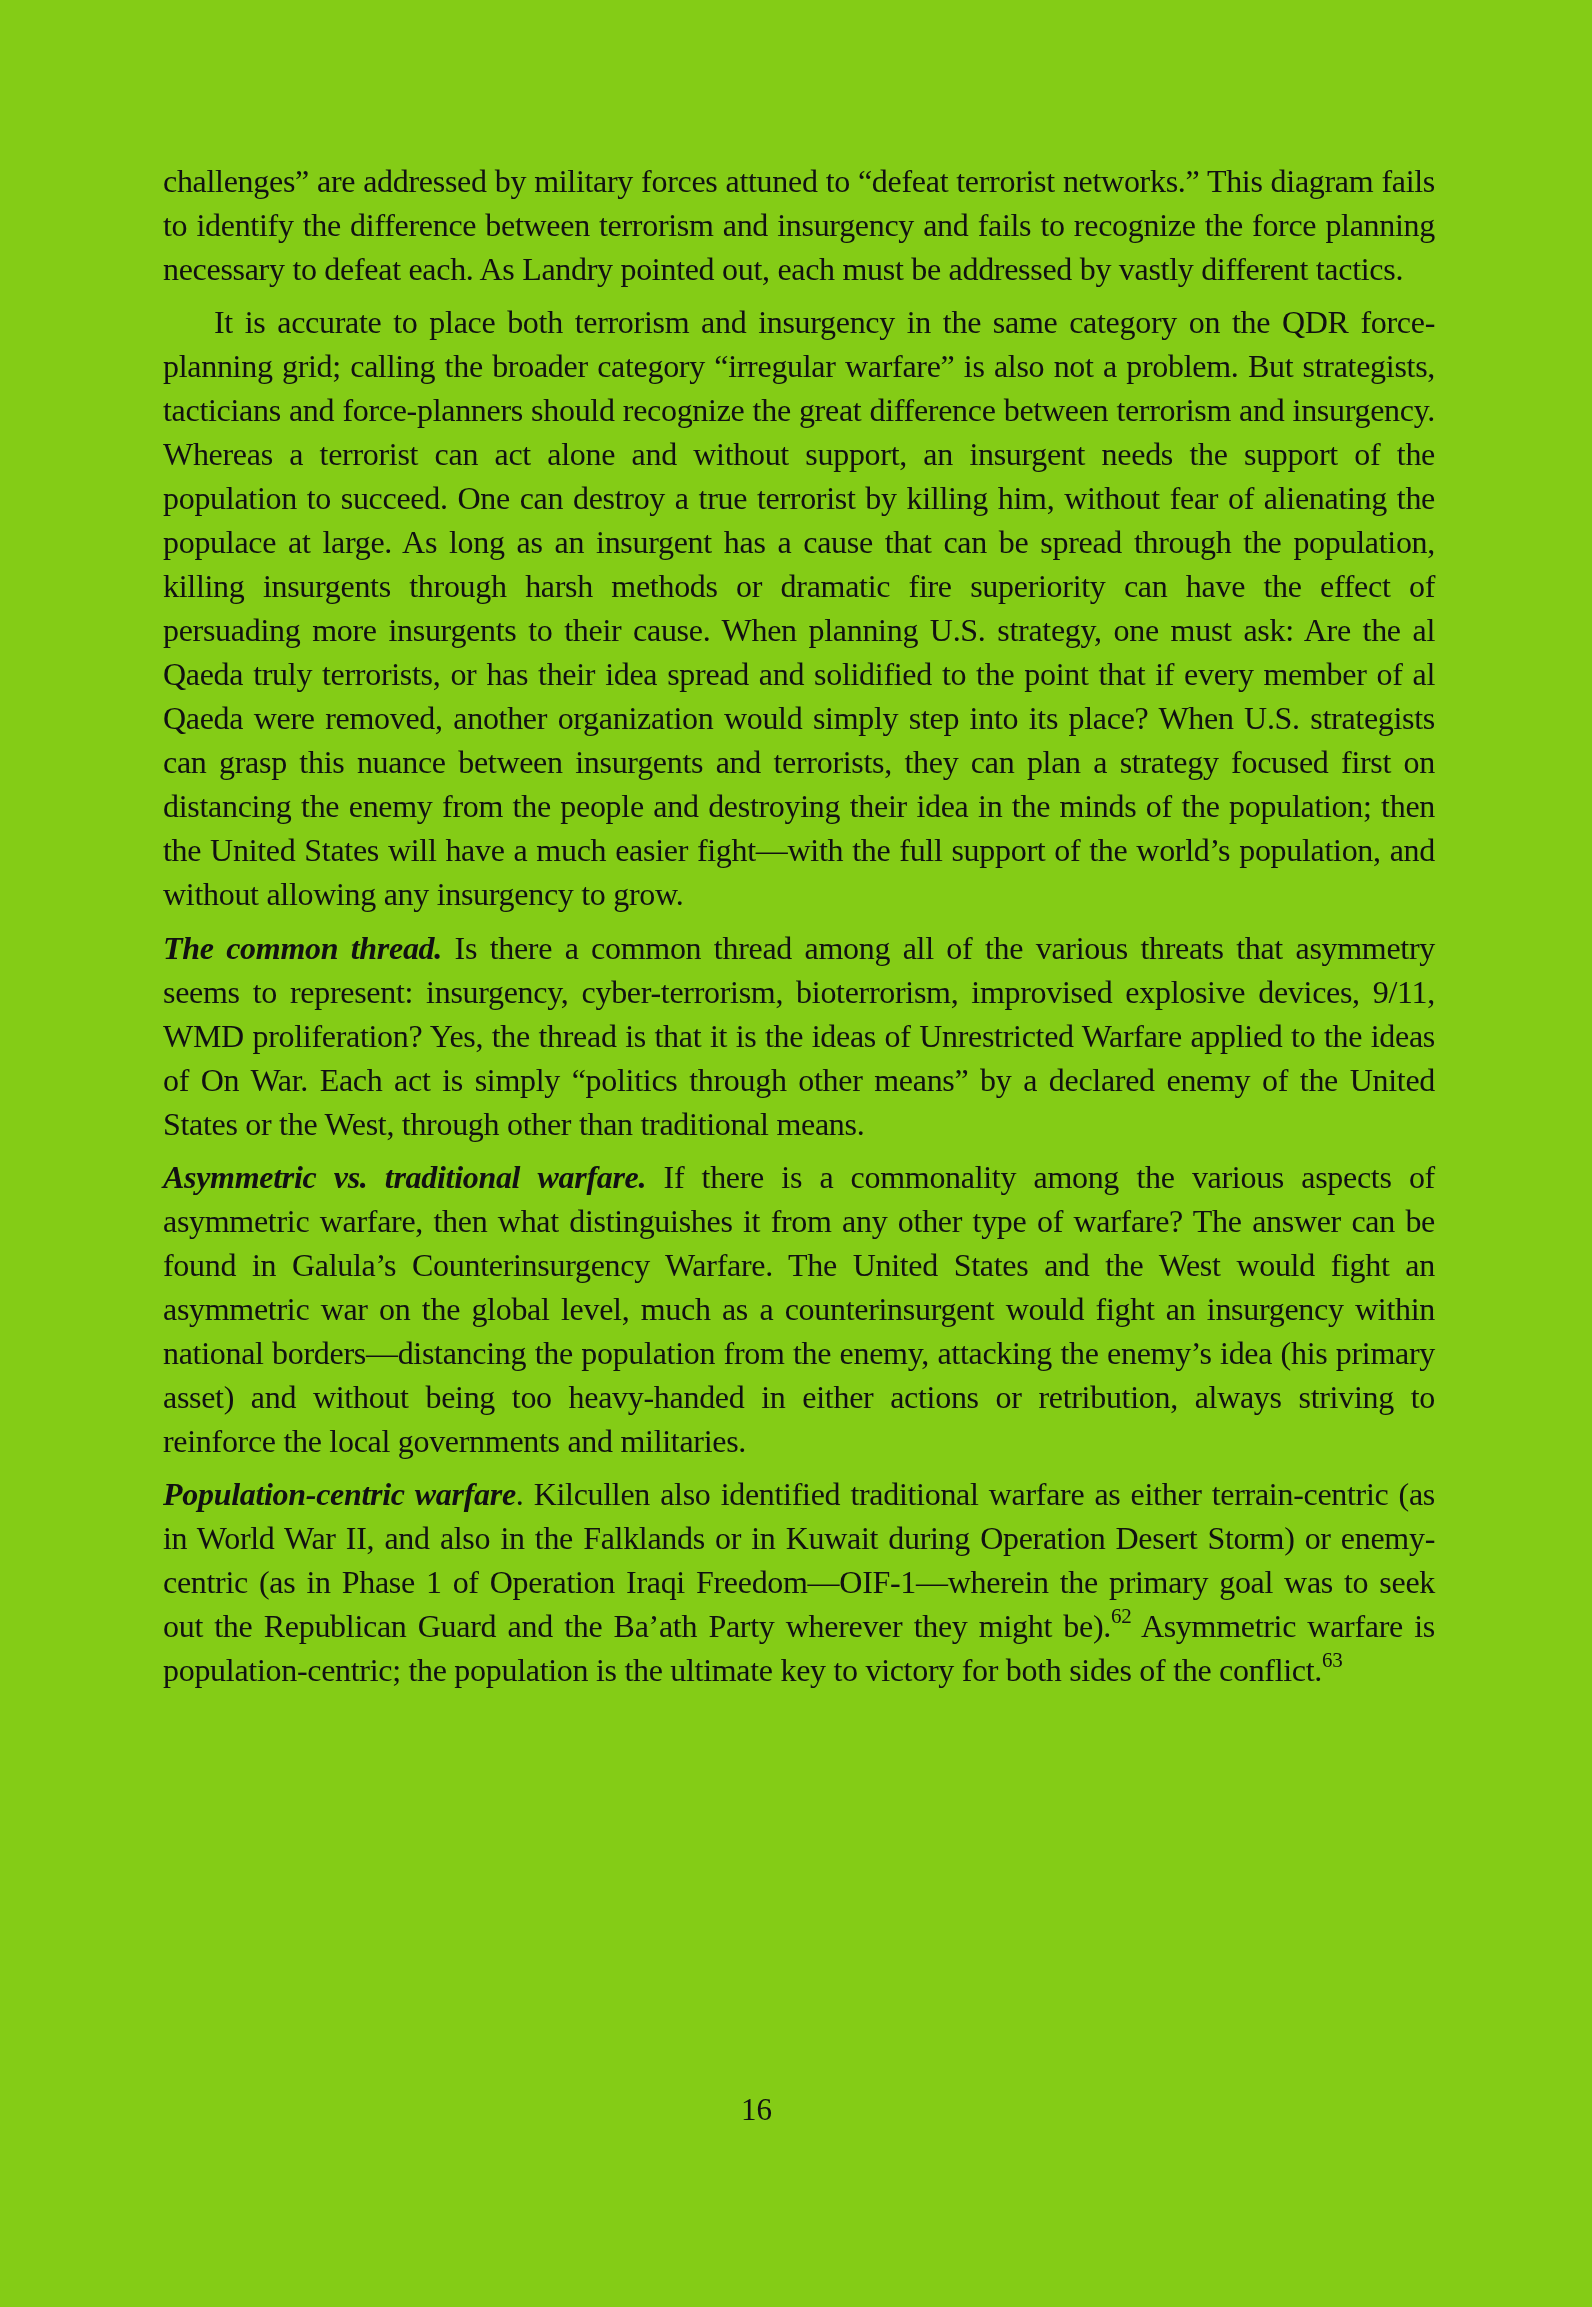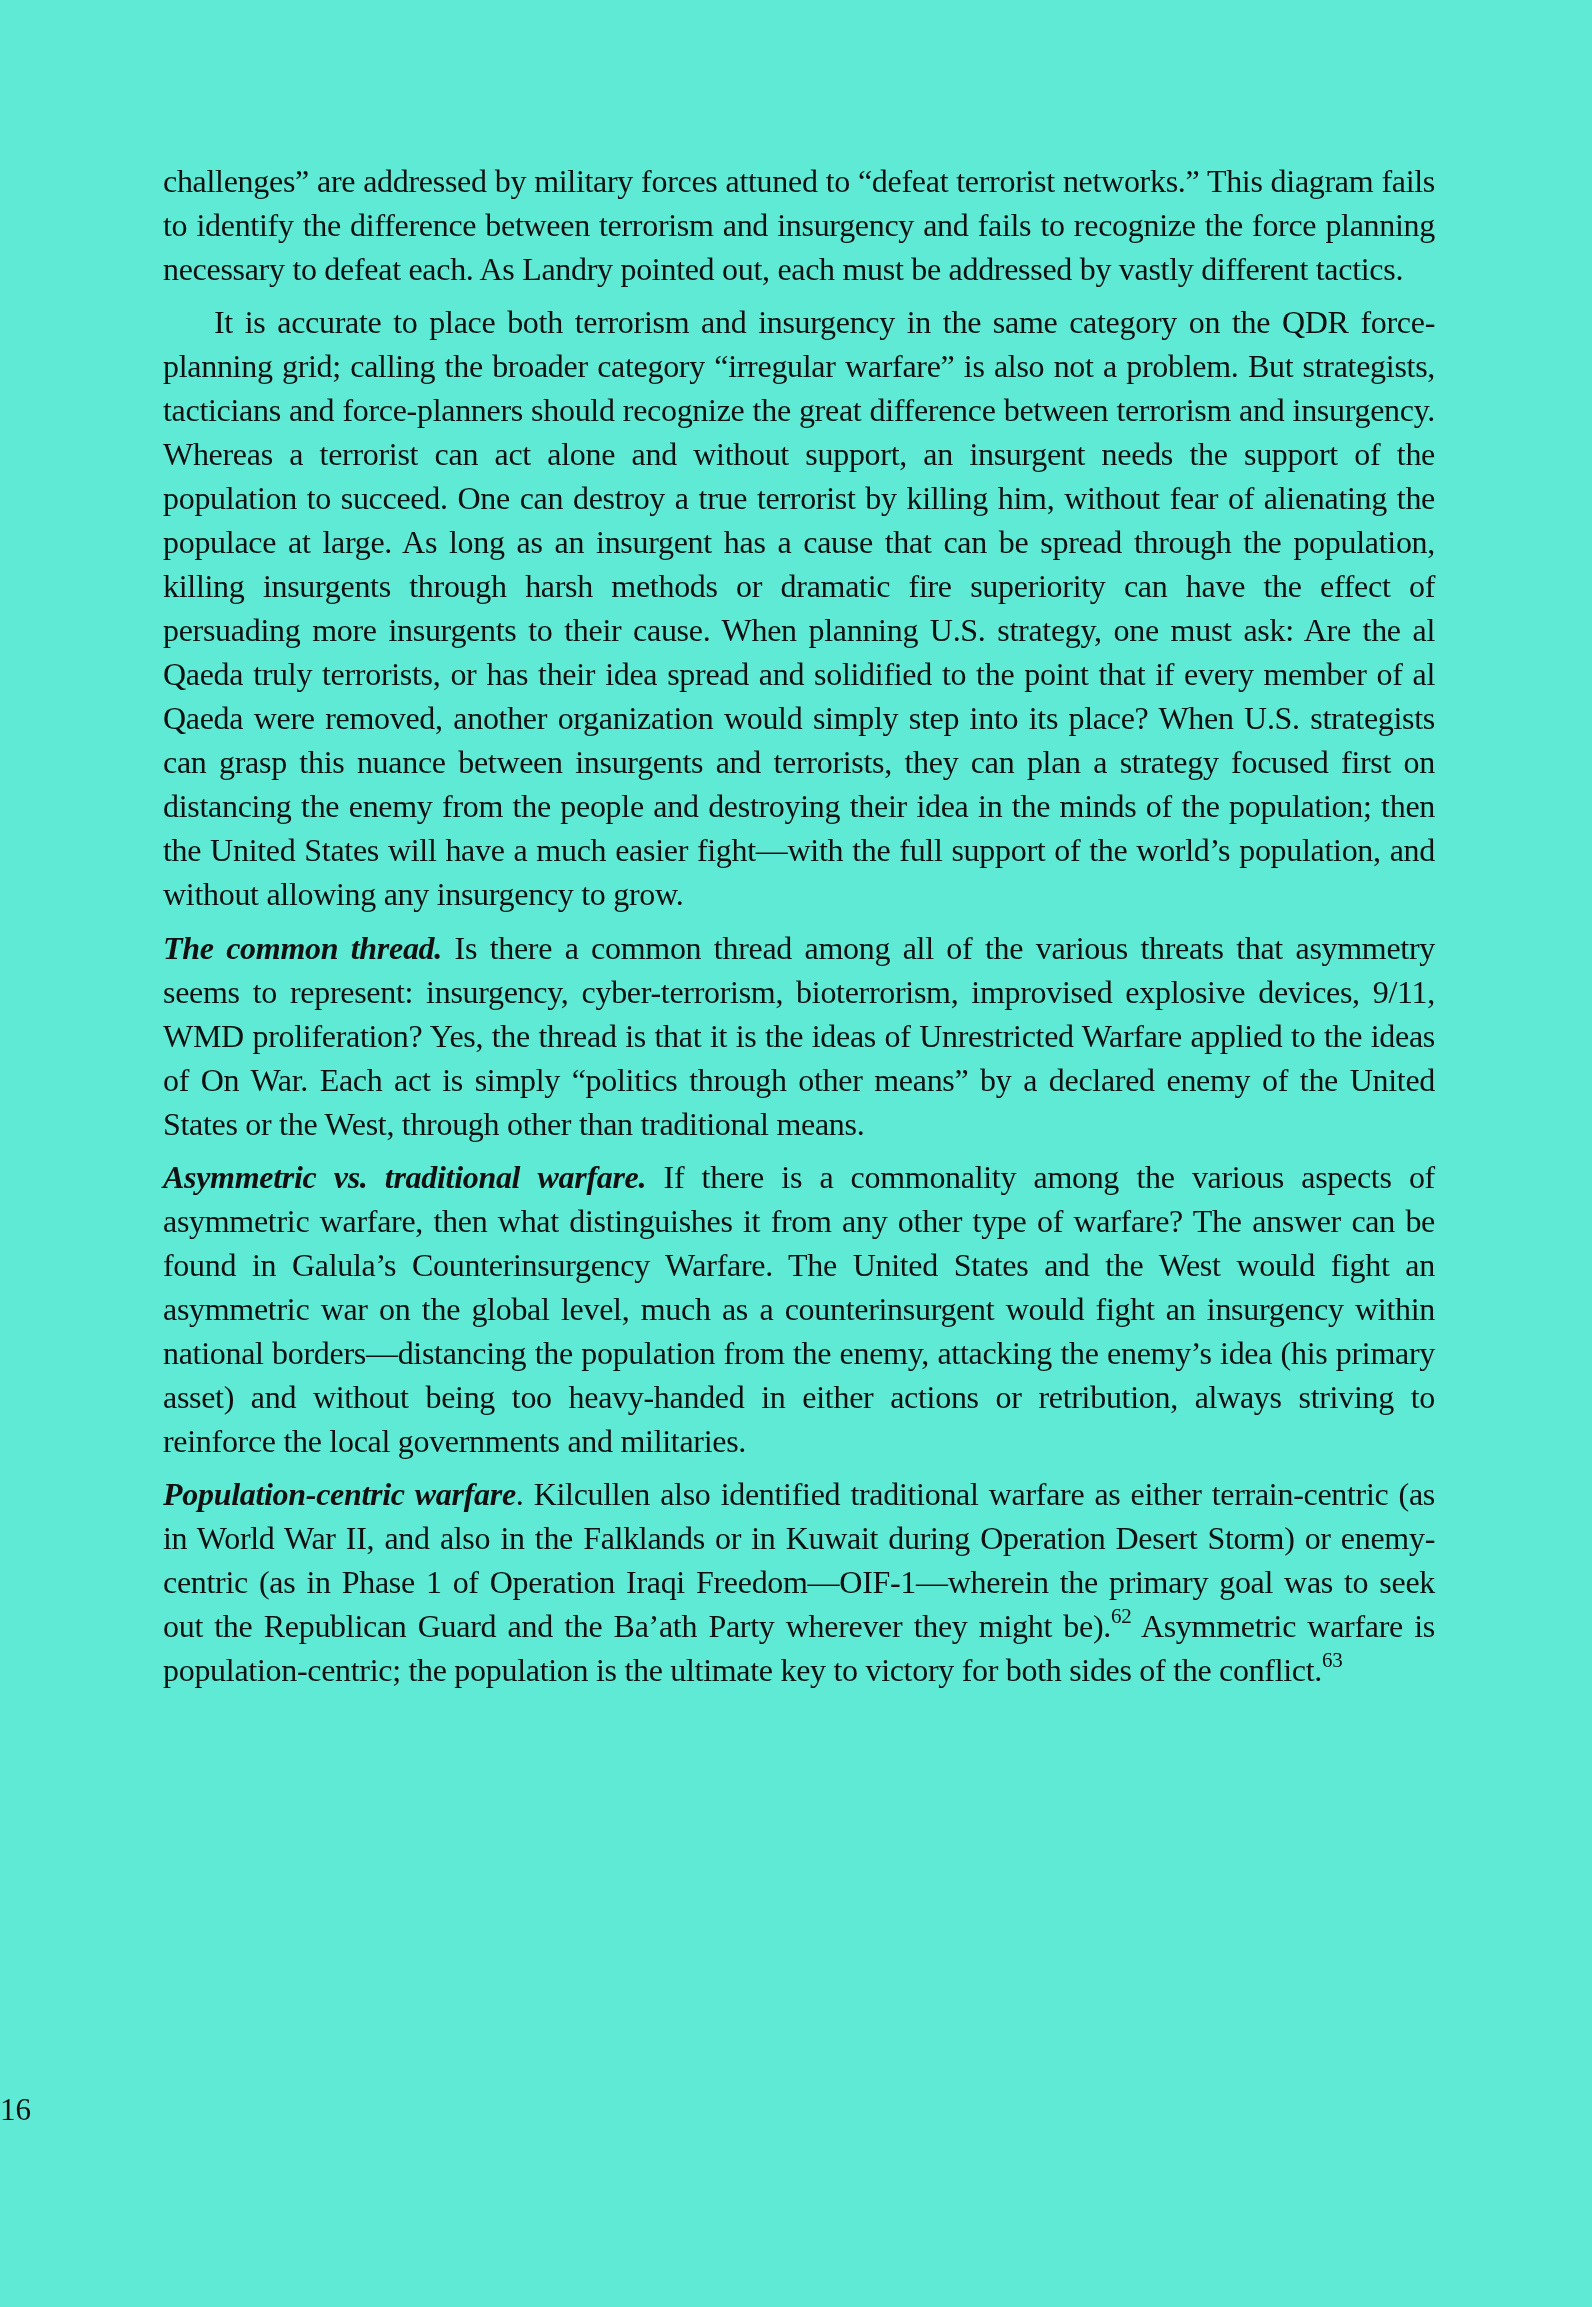--- a/index.html
+++ b/index.html
@@ -12,21 +12,21 @@
     height: 2307px;
     position: relative;
     overflow: hidden;
   }
   .page {
     position: absolute;
     left: 0;
     top: 0;
     width: 1593px;
     height: 2307px;
-    background: #5eead4;
+    background: #84cc16;
   }
   .text-block {
     position: absolute;
     left: 163px;
     top: 159px;
     width: 1272px;
     font-family: "Liberation Serif", "DejaVu Serif", serif;
     font-size: 32px;
     line-height: 44px;
     color: #111111;
@@ -48,21 +48,21 @@
   sup.fn {
     font-size: 21px;
     line-height: 0;
     vertical-align: 14px;
   }
   .page-number {
     position: absolute;
     left: 0;
     width: 1513px;
     top: 2092px;
-    text-align: left;
+    text-align: center;
     font-family: "Liberation Serif", "DejaVu Serif", serif;
     font-size: 31px;
     color: #111111;
   }
 </style>
 </head>
 <body>
 
 <div class="page">
   <div class="text-block">

